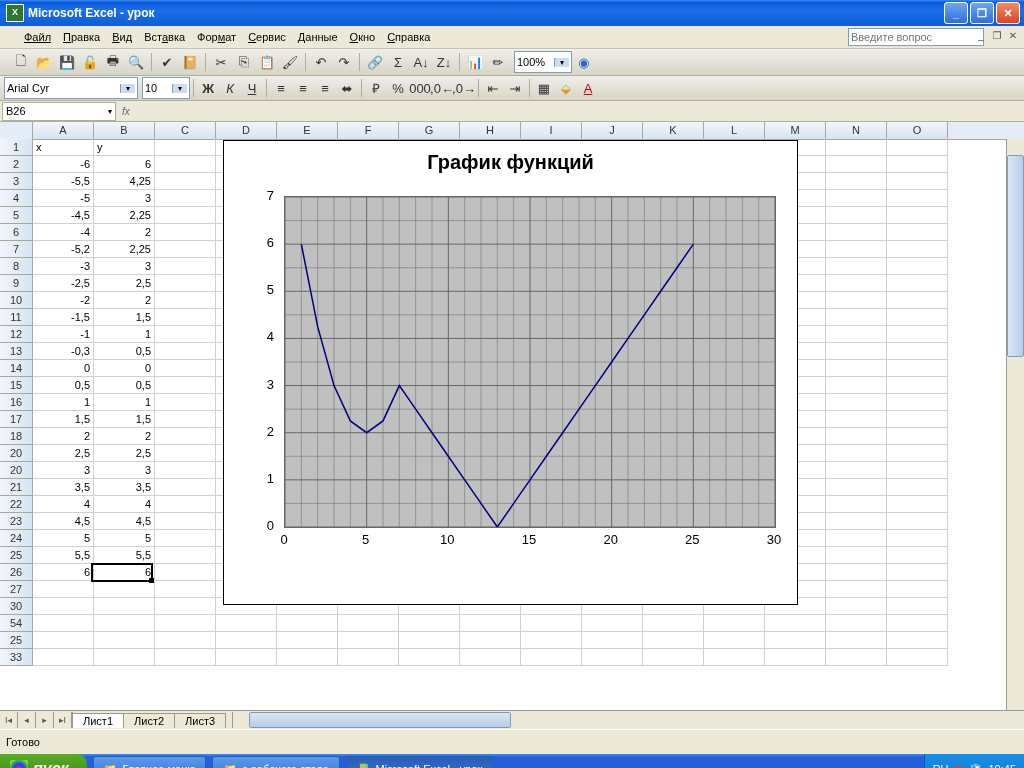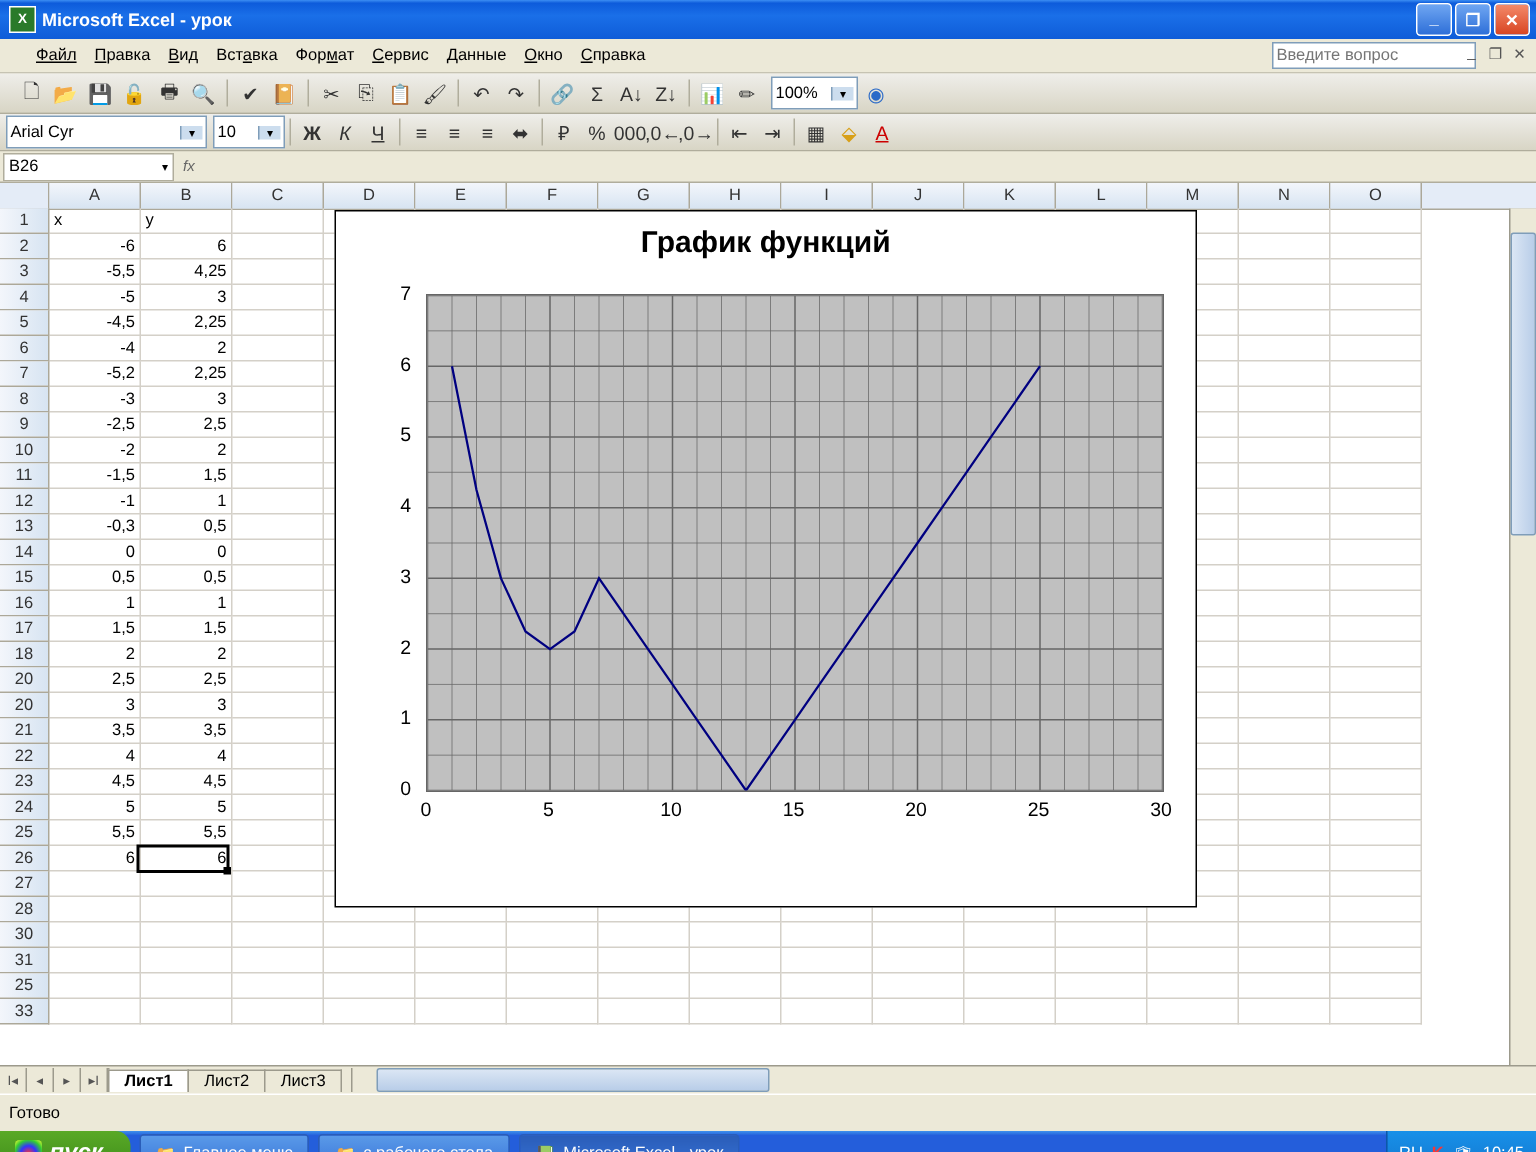--- a/index.html
+++ b/index.html
@@ -38,21 +38,21 @@
 .active-cell{position:absolute;border:2px solid #000;pointer-events:none;box-sizing:border-box}
 .active-cell::after{content:"";position:absolute;right:-3px;bottom:-3px;width:5px;height:5px;background:#000}
 .chart{position:absolute;left:223px;top:18px;width:573px;height:463px;background:#fff;border:1px solid #000}
 .chart-title{text-align:center;font-weight:bold;font-size:20px;font-family:Arial;margin-top:10px}
 .plot{position:absolute;left:60px;top:55px;width:490px;height:330px;background:#c0c0c0;border:1px solid #666}
 .sheettabs{height:18px;background:#ece9d8;display:flex;align-items:center;border-top:1px solid #9c9a8c;font-size:11px}
 .tabnav{display:flex;border-right:1px solid #9c9a8c}
 .tabnav div{width:17px;height:16px;border-right:1px solid #9c9a8c;text-align:center;font-size:9px;line-height:16px;color:#555}
 .tab{padding:1px 10px;background:#fff;border:1px solid #9c9a8c;border-bottom:none;margin-left:-1px;position:relative}
 .tab.inactive{background:#ece9d8}
-.tab.active{font-weight:bold}
+.tab.active{font-weight:normal}
 .hscroll{flex:1;height:16px;background:#ece9d8;border-left:1px solid #9c9a8c;margin-left:6px;position:relative}
 .hthumb{position:absolute;left:16px;width:260px;height:14px;background:linear-gradient(#dbe6f4,#b8cde8);border:1px solid #7f9db9;border-radius:2px}
 .statusbar{height:20px;background:#ece9d8;border-top:1px solid #fff;padding:2px 6px;font-size:11px;display:flex;align-items:center}
 .taskbar{height:30px;background:linear-gradient(to bottom,#3e91ec 0%,#245edb 10%,#245edb 90%,#1a4bb8 100%);display:flex;align-items:center;color:#fff;font-size:11px}
 .start{height:30px;padding:0 18px 0 10px;background:linear-gradient(to bottom,#59a927 0%,#3c8a18 100%);display:flex;align-items:center;font-weight:bold;font-style:italic;font-size:16px;border-radius:0 10px 10px 0}
 .start::before{content:"";width:18px;height:18px;background:radial-gradient(circle,#f33 0%,#33f 40%,#3c3 70%,#ff3 100%);border-radius:3px;margin-right:5px}
 .taskbtn{height:24px;margin-left:6px;padding:0 10px;background:linear-gradient(#5a9ae8,#3772d8);border:1px solid #2a5db8;border-radius:3px;display:flex;align-items:center;gap:5px}
 .taskbtn.active{background:linear-gradient(#2a5db8,#3772d8)}
 .tray{margin-left:auto;height:30px;background:linear-gradient(#1890e8,#1276ce);display:flex;align-items:center;padding:0 8px;gap:6px;border-left:1px solid #0a5aa8}
 .vscroll{position:absolute;right:0;top:17px;width:17px;bottom:0;background:#ece9d8;border-left:1px solid #9c9a8c}
@@ -671,57 +671,39 @@
         <div class="cell" style="width: 54px;"></div>
         <div class="cell" style="width: 54px;"></div>
         <div class="cell" style="width: 54px;"></div>
         <div class="cell" style="width: 54px;"></div>
         <div class="cell" style="width: 54px;"></div>
         <div class="cell" style="width: 54px;"></div>
         <div class="cell" style="width: 54px;"></div>
         <div class="cell" style="width: 54px;"></div>
       </div>
       <div class="row">
-        <div class="rowhead">28</div>
-        <div class="cell" style="width: 54px;"></div>
-        <div class="cell" style="width: 54px;"></div>
-        <div class="cell" style="width: 54px;"></div>
-        <div class="cell" style="width: 54px;"></div>
-        <div class="cell" style="width: 54px;"></div>
-        <div class="cell" style="width: 54px;"></div>
-        <div class="cell" style="width: 54px;"></div>
-        <div class="cell" style="width: 54px;"></div>
-        <div class="cell" style="width: 54px;"></div>
-        <div class="cell" style="width: 54px;"></div>
-        <div class="cell" style="width: 54px;"></div>
-        <div class="cell" style="width: 54px;"></div>
-        <div class="cell" style="width: 54px;"></div>
-        <div class="cell" style="width: 54px;"></div>
-        <div class="cell" style="width: 54px;"></div>
-      </div>
-      <div class="row">
         <div class="rowhead">30</div>
         <div class="cell" style="width: 54px;"></div>
         <div class="cell" style="width: 54px;"></div>
         <div class="cell" style="width: 54px;"></div>
         <div class="cell" style="width: 54px;"></div>
         <div class="cell" style="width: 54px;"></div>
         <div class="cell" style="width: 54px;"></div>
         <div class="cell" style="width: 54px;"></div>
         <div class="cell" style="width: 54px;"></div>
         <div class="cell" style="width: 54px;"></div>
         <div class="cell" style="width: 54px;"></div>
         <div class="cell" style="width: 54px;"></div>
         <div class="cell" style="width: 54px;"></div>
         <div class="cell" style="width: 54px;"></div>
         <div class="cell" style="width: 54px;"></div>
         <div class="cell" style="width: 54px;"></div>
       </div>
       <div class="row">
-        <div class="rowhead">31</div>
+        <div class="rowhead">54</div>
         <div class="cell" style="width: 54px;"></div>
         <div class="cell" style="width: 54px;"></div>
         <div class="cell" style="width: 54px;"></div>
         <div class="cell" style="width: 54px;"></div>
         <div class="cell" style="width: 54px;"></div>
         <div class="cell" style="width: 54px;"></div>
         <div class="cell" style="width: 54px;"></div>
         <div class="cell" style="width: 54px;"></div>
         <div class="cell" style="width: 54px;"></div>
         <div class="cell" style="width: 54px;"></div>

